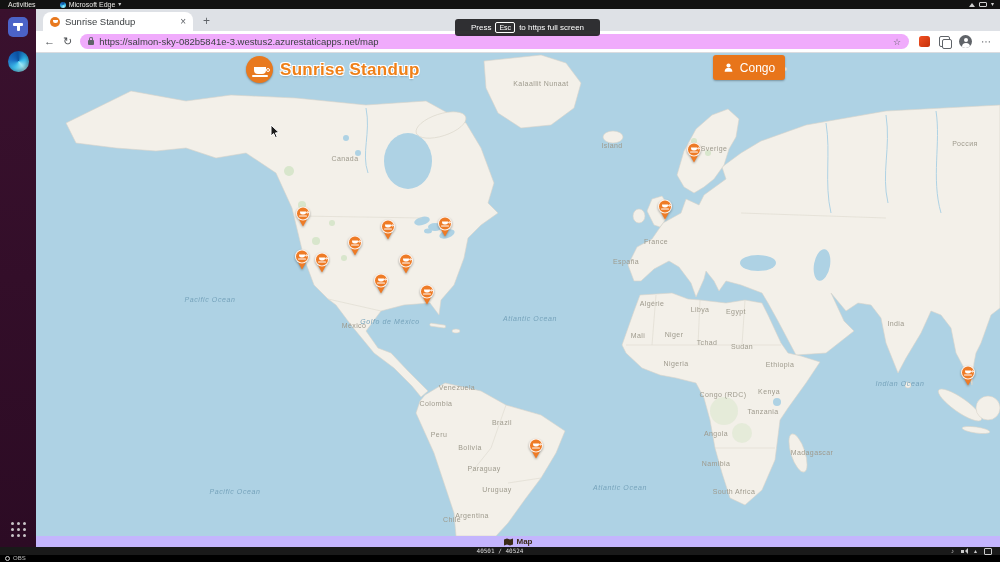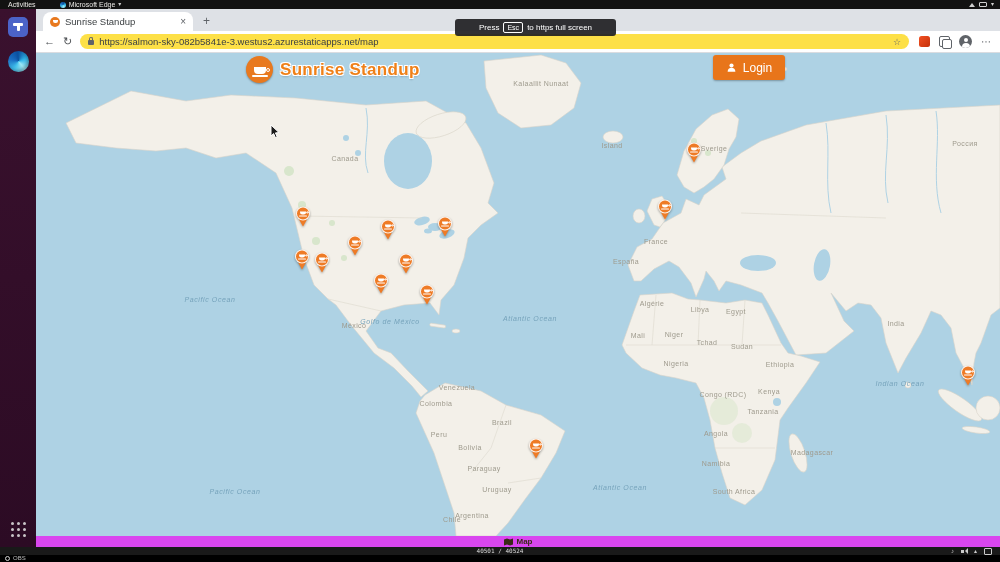--- a/index.html
+++ b/index.html
@@ -35,37 +35,37 @@
   .browser{position:absolute;left:36px;top:9px;width:964px;height:538px;background:#fff;display:flex;flex-direction:column;z-index:10;}
   .tab-strip{height:22px;background:#dee1e6;display:flex;align-items:flex-end;padding-left:7px;box-sizing:border-box;flex:none;}
   .tab{height:19px;width:150px;background:#fff;border-radius:8px 8px 0 0;display:flex;align-items:center;padding:0 7px;gap:5px;box-sizing:border-box;}
   .favicon{width:10px;height:10px;border-radius:50%;background:#e8791f;position:relative;flex:none;}
   .favicon::after{content:"";position:absolute;left:2.5px;top:3.5px;width:5px;height:3px;background:#fff;border-radius:0 0 2px 2px;}
   .tab-title{font-size:9.5px;color:#3c4043;flex:1;white-space:nowrap;overflow:hidden;}
   .tab-close{color:#5f6368;font-size:10px;line-height:10px;}
   .new-tab{color:#5f6368;font-size:12px;line-height:19px;margin-left:10px;}
   .nav-bar{height:22px;background:#fff;border-bottom:1px solid #dadce0;display:flex;align-items:center;padding:0 8px;gap:8px;box-sizing:border-box;flex:none;}
   .nav-btn{color:#494c50;font-size:11px;line-height:11px;}
-  .address{flex:1;height:15px;background:#fde047;border-radius:8px;display:flex;align-items:center;padding:0 8px;gap:5px;box-sizing:border-box;justify-content:center;}
+  .address{flex:1;height:15px;background:#f0abfc;border-radius:8px;display:flex;align-items:center;padding:0 8px;gap:5px;box-sizing:border-box;justify-content:center;}
   .lock{width:6px;height:4.5px;background:#5f6368;border-radius:1px;position:relative;margin-top:2px;flex:none;}
   .lock::before{content:"";position:absolute;left:1px;top:-3px;width:4px;height:3.5px;border:1px solid #5f6368;border-bottom:none;border-radius:2px 2px 0 0;box-sizing:border-box;}
   .url{font-size:9.5px;color:#3c4043;white-space:nowrap;overflow:hidden;}
   .addr-star{margin-left:auto;color:#5f6368;font-size:9px;}
   .nav-icons{display:flex;align-items:center;gap:9px;margin-left:2px;}
   .ext-tile{width:11px;height:11px;border-radius:2.5px;background:linear-gradient(135deg,#f25022,#c5310a);}
   .coll{width:9px;height:9px;border:1px solid #5f6368;border-radius:2px;position:relative;background:#fff;}
   .coll::before{content:"";position:absolute;left:2px;top:2px;width:8px;height:8px;border:1px solid #5f6368;border-radius:2px;background:#fff;}
   .avatar{width:13px;height:13px;border-radius:50%;background:#5f6368;position:relative;overflow:hidden;}
   .avatar::before{content:"";position:absolute;left:4.5px;top:2.5px;width:4px;height:4px;border-radius:50%;background:#fff;}
   .avatar::after{content:"";position:absolute;left:2.5px;top:8px;width:8px;height:6px;border-radius:4px 4px 0 0;background:#fff;}
   .dots{color:#5f6368;font-size:10px;letter-spacing:1px;}
 
   
   .toast{position:absolute;left:455px;top:19px;z-index:60;background:rgba(33,33,36,.93);border-radius:3px;
-         color:#fff;font-size:8px;display:flex;align-items:center;gap:4px;padding:3px 24px;}
+         color:#fff;font-size:8px;display:flex;align-items:center;gap:4px;padding:3px 16px;}
   .key{border:1px solid #fff;border-radius:2px;padding:0 3px;font-size:7px;line-height:9px;}
 
   
   .content{position:relative;flex:1;overflow:hidden;background:#aed2e4;}
   #world{position:absolute;left:0;top:0;}
   #labels-layer,#pins-layer{position:absolute;left:0;top:0;width:100%;height:100%;}
   .map-label{position:absolute;transform:translate(-50%,-50%);white-space:nowrap;z-index:2;}
   .water-label{color:#76a3bb;font-size:7px;font-style:italic;letter-spacing:.6px;}
   .land-label{color:#9e9a8d;font-size:7px;letter-spacing:.4px;}
   .pin{position:absolute;width:16px;height:21px;transform:translate(-50%,-55%);z-index:5;
@@ -86,21 +86,21 @@
   .brand-cup::before{content:"";position:absolute;left:-2px;top:8px;width:16px;height:1.5px;background:#fff;border-radius:1px;}
   .brand-text{font-size:17px;font-weight:bold;color:#ef8018;letter-spacing:.3px;
               text-shadow:-1px -1px 0 #fff,1px -1px 0 #fff,-1px 1px 0 #fff,1px 1px 0 #fff,0 2px 2px rgba(0,0,0,.2);}
 
   .login-btn{position:absolute;left:677px;top:2px;width:72px;height:25px;background:#e8751a;border-radius:3px;z-index:8;
              display:flex;align-items:center;justify-content:center;gap:6px;color:#fff;font-size:12px;
              box-shadow:0 1px 2px rgba(0,0,0,.3);cursor:pointer;}
 
   .cursor{position:absolute;left:234px;top:72px;z-index:20;}
 
-  .page-footer{height:11px;background:#d946ef;flex:none;display:flex;align-items:center;justify-content:center;gap:4px;}
+  .page-footer{height:11px;background:#c4b5fd;flex:none;display:flex;align-items:center;justify-content:center;gap:4px;}
   .footer-label{font-size:8px;font-weight:bold;color:#3a2a18;line-height:11px;}
 
   
   .video-bar{position:absolute;left:0;top:547px;width:1000px;height:8px;background:#191919;z-index:70;
              display:flex;align-items:center;color:#ccc;}
   .counter{position:absolute;left:50%;transform:translateX(-50%);font-family:"DejaVu Sans Mono",monospace;
            font-size:6px;line-height:8px;color:#ddd;}
   .vb-icons{margin-left:auto;margin-right:8px;display:flex;align-items:center;gap:7px;height:8px;}
   .vb-glyph{font-size:6px;line-height:8px;color:#ccc;}
   .speaker{width:3px;height:3px;background:#ccc;position:relative;margin-right:3px;}
@@ -373,21 +373,21 @@
             <span class="brand-cup"></span>
           </span>
         <span class="brand-text">Sunrise Standup</span>
       </div>
 
       <div class="login-btn">
         <svg width="11" height="11" viewBox="0 0 24 24">
           <circle cx="12" cy="7.5" r="4.5" fill="#fff"></circle>
           <path d="M3.5,21 C3.5,16 7.3,12.8 12,12.8 C16.7,12.8 20.5,16 20.5,21 Z" fill="#fff"></path>
         </svg>
-        <span>Login</span>
+        <span>Congo</span>
       </div>
 
       <svg class="cursor" width="12" height="14" viewBox="0 0 12 14">
         <polygon points="1,0 1,11 3.6,8.6 5.4,12.6 7.2,11.8 5.4,7.9 9,7.6" fill="#1a1a1a" stroke="#fff" stroke-width="1"></polygon>
       </svg>
     </div>
 
     <div class="page-footer">
       <svg width="9" height="8" viewBox="0 0 9 8">
         <path d="M0,1.5 L3,0.5 6,1.5 9,0.5 L9,6.5 6,7.5 3,6.5 0,7.5 Z" fill="#3a2a18"></path>

